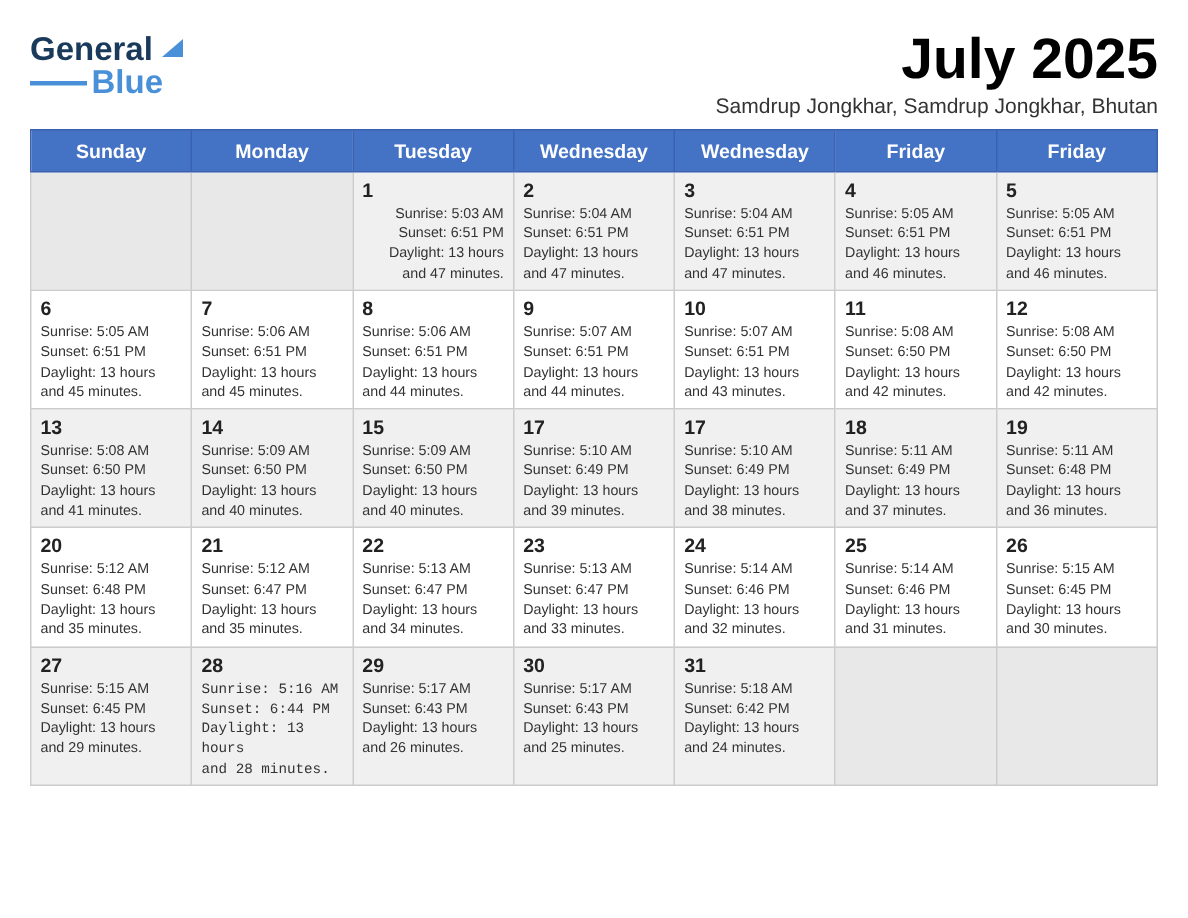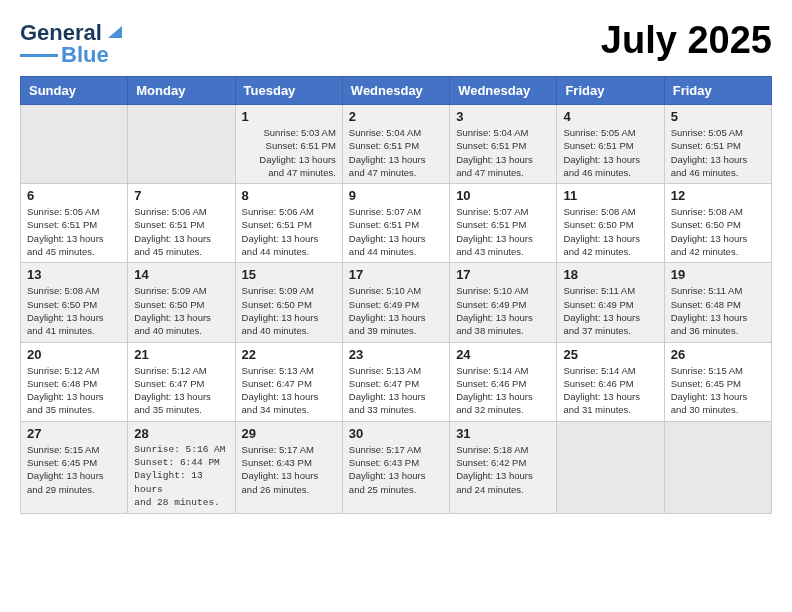--- a/index.html
+++ b/index.html
@@ -36,21 +36,21 @@
       font-weight: normal;
     }
     .calendar {
       width: 100%;
       border-collapse: collapse;
       margin-top: 6px;
     }
     .calendar th {
       background: #4472C4;
       color: #fff;
-      text-align: left;
+      text-align: center;
       padding: 6px 8px;
       font-size: 13px;
       font-weight: bold;
       border: 1px solid #3a62b0;
     }
     .calendar td {
       border: 1px solid #ccc;
       vertical-align: top;
       padding: 4px 6px;
       width: 107px;
@@ -94,20 +94,21 @@
         </svg>
       </div>
     </div>
     <div style="display:flex; align-items:center; margin-top:-4px;text-align:right;">
       <div style="width:38px; height:3px; background:#4a90d9; margin-right:3px;"></div>
       <span style="font-size:22px; font-weight:bold; color:#4a90d9;">Blue</span>
     </div>
   </div>
   <div class="title-section">
     <div class="month-year">July 2025</div>
+    <div class="location">Samdrup Jongkhar, Samdrup Jongkhar, Bhutan</div>
   </div>
 </div>
 
 <table class="calendar">
   <thead>
     <tr>
       <th>Sunday</th>
       <th>Monday</th>
       <th>Tuesday</th>
       <th>Wednesday</th>

